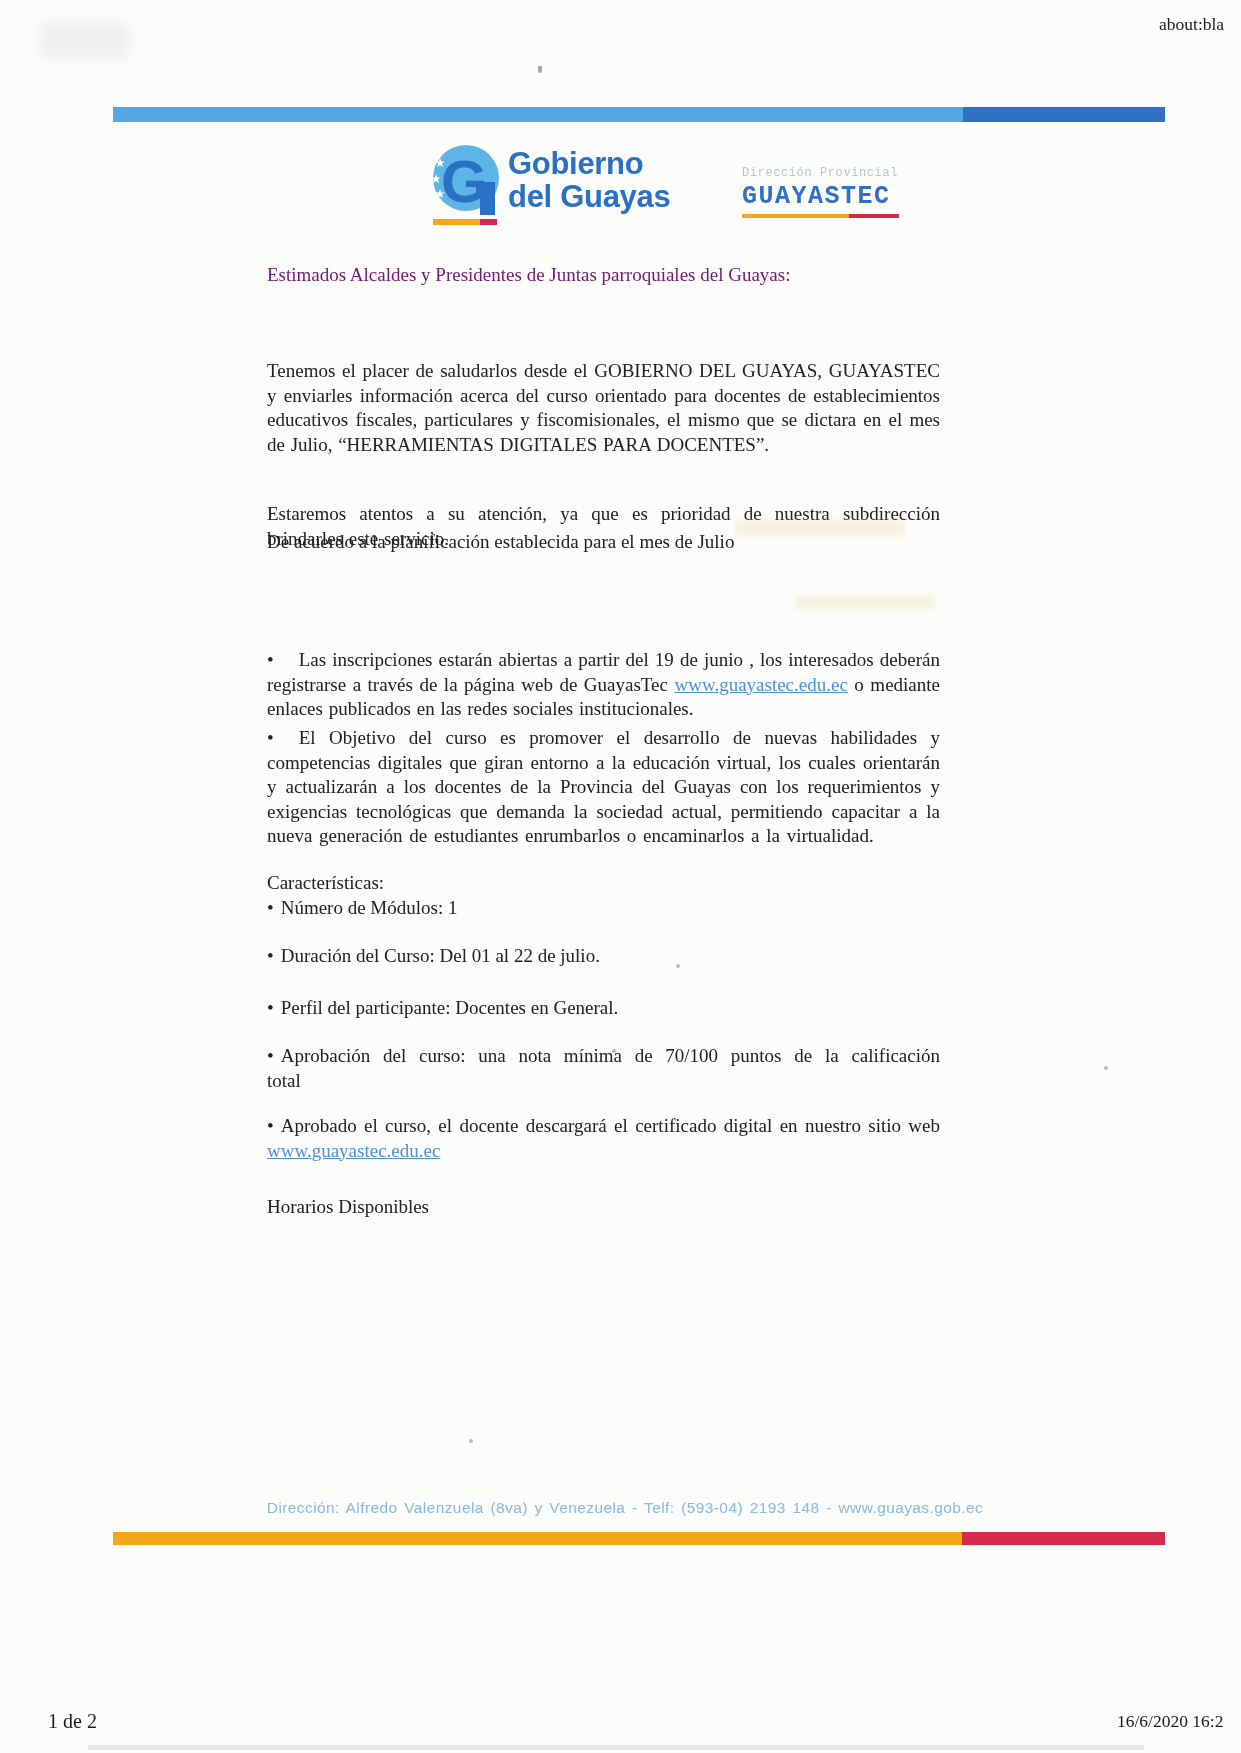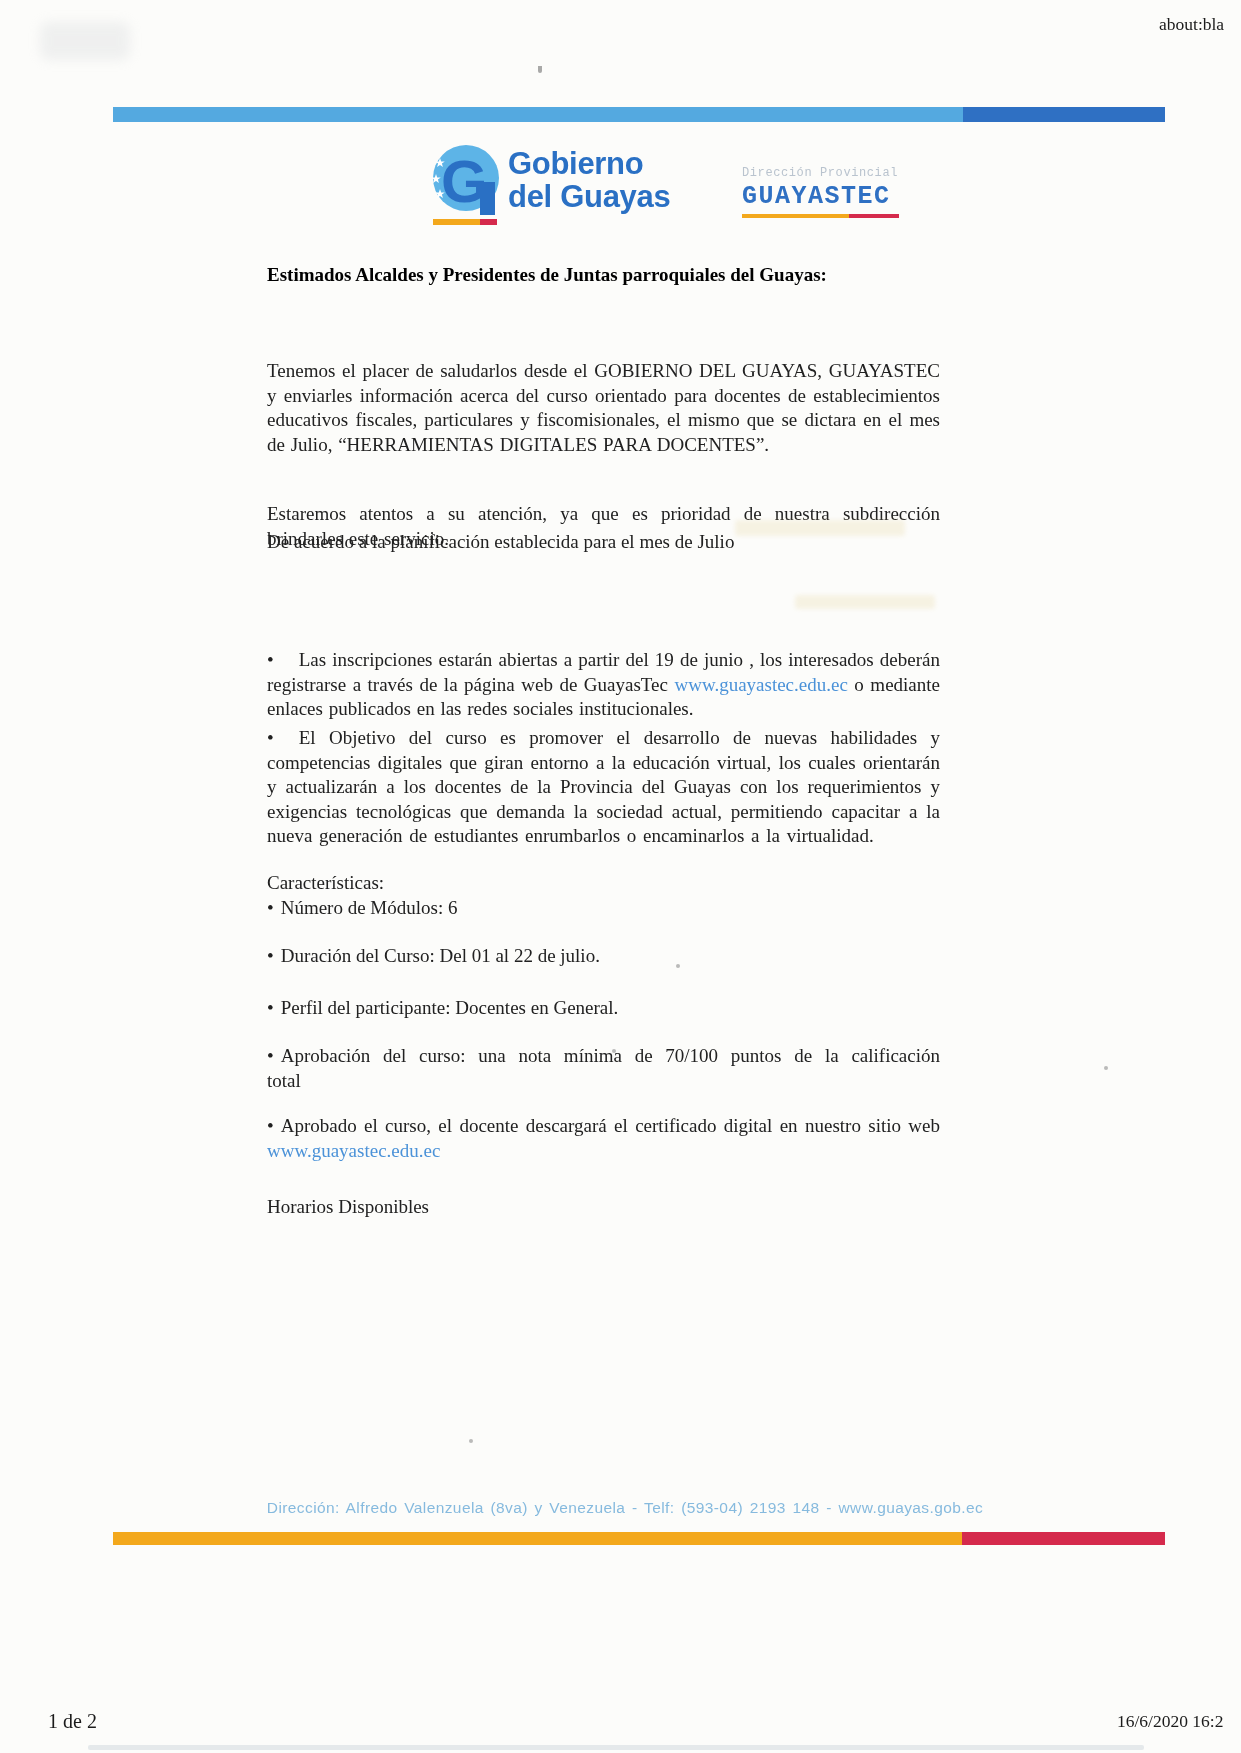--- a/index.html
+++ b/index.html
@@ -39,28 +39,28 @@
   }
   .dept { position:absolute; left:742px; top:166px; font-family:Liberation Mono, monospace; }
   .dept-label { font-size:12px; color:var(--dept_label_gray,#b9c3ce); letter-spacing:0.6px; }
   .dept-name  { font-size:25px; font-weight:bold; color:var(--bar_dark_blue,#2f70c3); letter-spacing:1.5px; margin-top:2px; }
   .dept-underline { margin-top:3px; height:4px; width:157px; display:flex; }
   .dept-underline .y { width:107px; background:var(--bar_yellow,#f3a81c); }
   .dept-underline .r { flex:1; background:var(--bar_red,#d52a4c); }
 
   
   .blk { position:absolute; left:267px; width:673px; font-size:19px; line-height:24.6px; color:#212121; }
-  .bold { font-weight:bold; color:#000000; }
+  .bold { font-weight:normal; color:#701a75; }
   .just { text-align:justify; }
   .bullet-tab::before { content:"\2022"; margin-right:25px; }
   .bullet-sm::before  { content:"\2022"; margin-right:7px; }
   .ws1 { word-spacing:1px;margin-top:45px; }
   .ws2 { word-spacing:2px; }
   .ws5 { word-spacing:5px; }
-  .link { color:var(--link_blue,#4b92d8); cursor:pointer; }
+  .link { color:var(--link_blue,#4b92d8); text-decoration:underline; cursor:pointer; }
   .schedule { position:absolute; left:267px; width:673px; padding-left:11px; }
   .sched { font-size:19px; line-height:23.5px; color:#212121; }
   .sched::before { content:"\2022"; margin-right:34px; }
 
   
   .footer-address {
     position:absolute; left:99px; top:1499px; width:1052px; text-align:center;
     font-family:"Liberation Sans","DejaVu Sans",sans-serif;
     font-size:15.5px; letter-spacing:0.4px; word-spacing:2px;
     color:var(--footer_text_blue,#86bade);
@@ -121,21 +121,21 @@
 
   <p class="blk just ws1" style="top:457px">Estaremos atentos a su atención, ya que es prioridad de nuestra subdirección brindarles este servicio.</p>
 
   <p class="blk" style="top:530px">De acuerdo a la planificación establecida para el mes de Julio</p>
 
   <p class="blk just ws1 bullet-tab" style="top:603px"><span>Las inscripciones estarán abiertas a partir del 19 de junio , los interesados deberán registrarse a través de la página web de GuayasTec </span><a class="link">www.guayastec.edu.ec</a><span> o mediante enlaces publicados en las redes sociales institucionales.</span></p>
 
   <p class="blk just ws2 bullet-tab" style="top:726px">El Objetivo del curso es promover el desarrollo de nuevas habilidades y competencias digitales que giran entorno a la educación virtual, los cuales orientarán y actualizarán a los docentes de la Provincia del Guayas con los requerimientos y exigencias tecnológicas que demanda la sociedad actual, permitiendo capacitar a la nueva generación de estudiantes enrumbarlos o encaminarlos a la virtualidad.</p>
 
   <p class="blk" style="top:871px">Características:</p>
-  <p class="blk bullet-sm" style="top:896px">Número de Módulos: 6</p>
+  <p class="blk bullet-sm" style="top:896px">Número de Módulos: 1</p>
   <p class="blk bullet-sm" style="top:944px">Duración del Curso: Del 01 al 22 de julio.</p>
   <p class="blk bullet-sm" style="top:996px">Perfil del participante: Docentes en General.</p>
   <p class="blk just ws5 bullet-sm" style="top:1044px">Aprobación del curso: una nota mínima de 70/100 puntos de la calificación total</p>
 
   <p class="blk just bullet-sm" style="top:1114px"><span>Aprobado el curso, el docente descargará el certificado digital en nuestro sitio web </span><a class="link">www.guayastec.edu.ec</a></p>
 
   <p class="blk" style="top:1195px">Horarios Disponibles</p>
 
 
   <div class="footer-address">Dirección: Alfredo Valenzuela (8va) y Venezuela - Telf: (593-04) 2193 148 - www.guayas.gob.ec</div>

